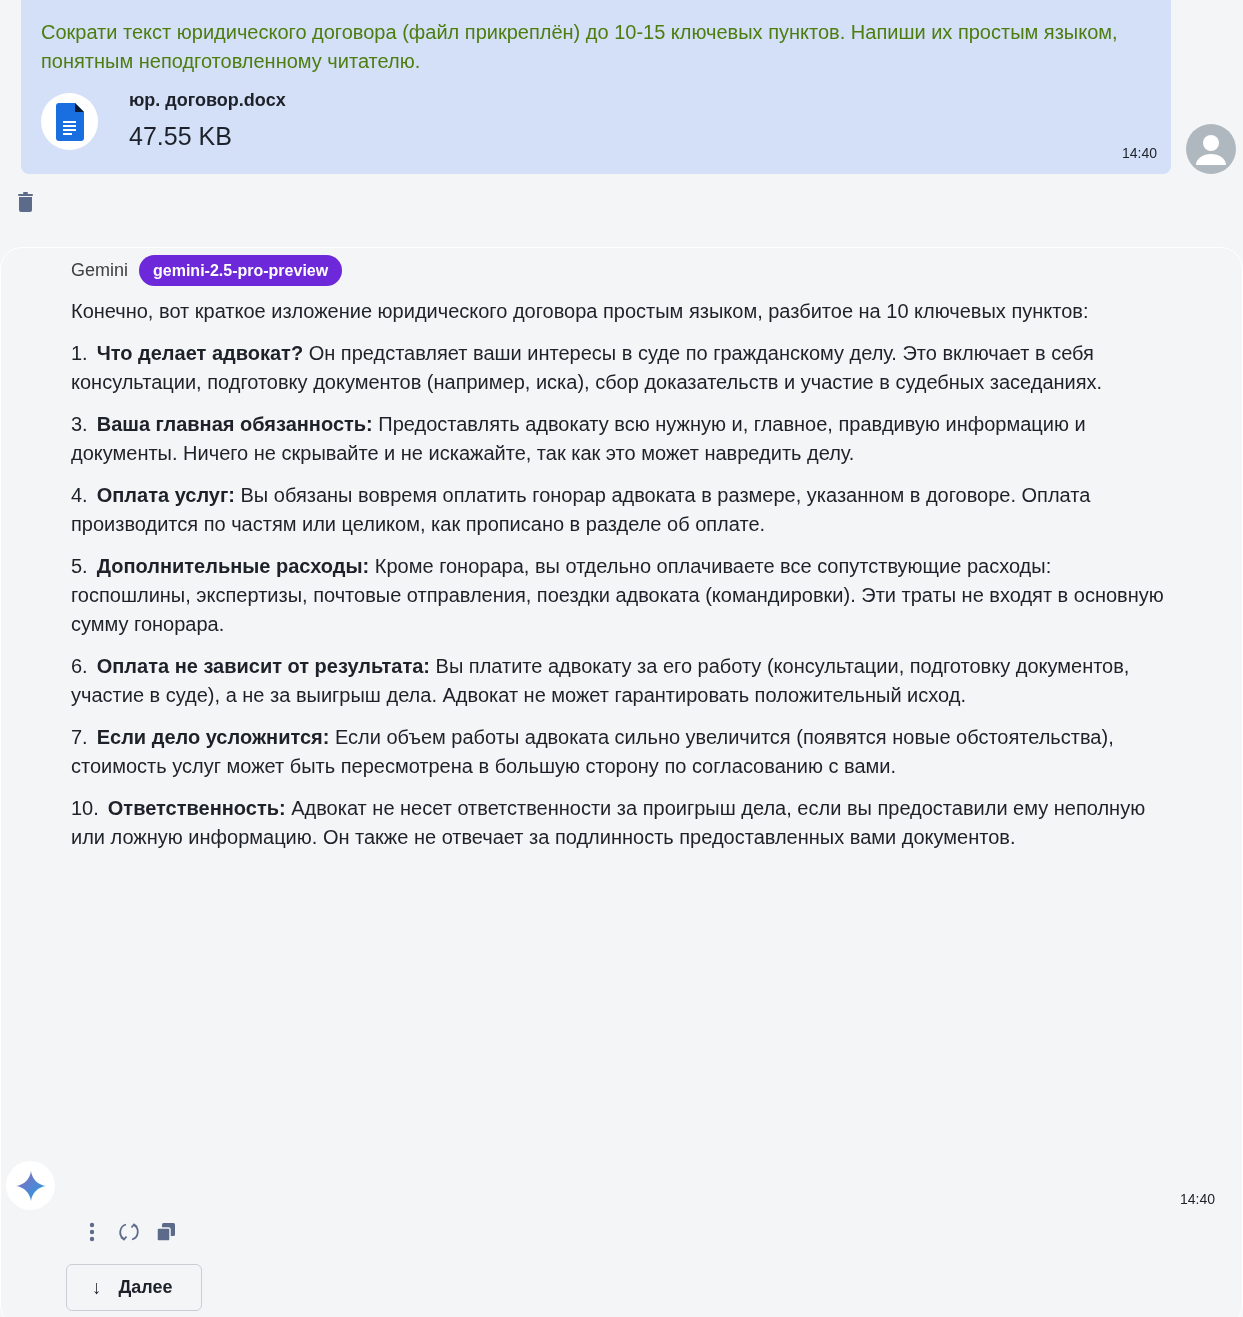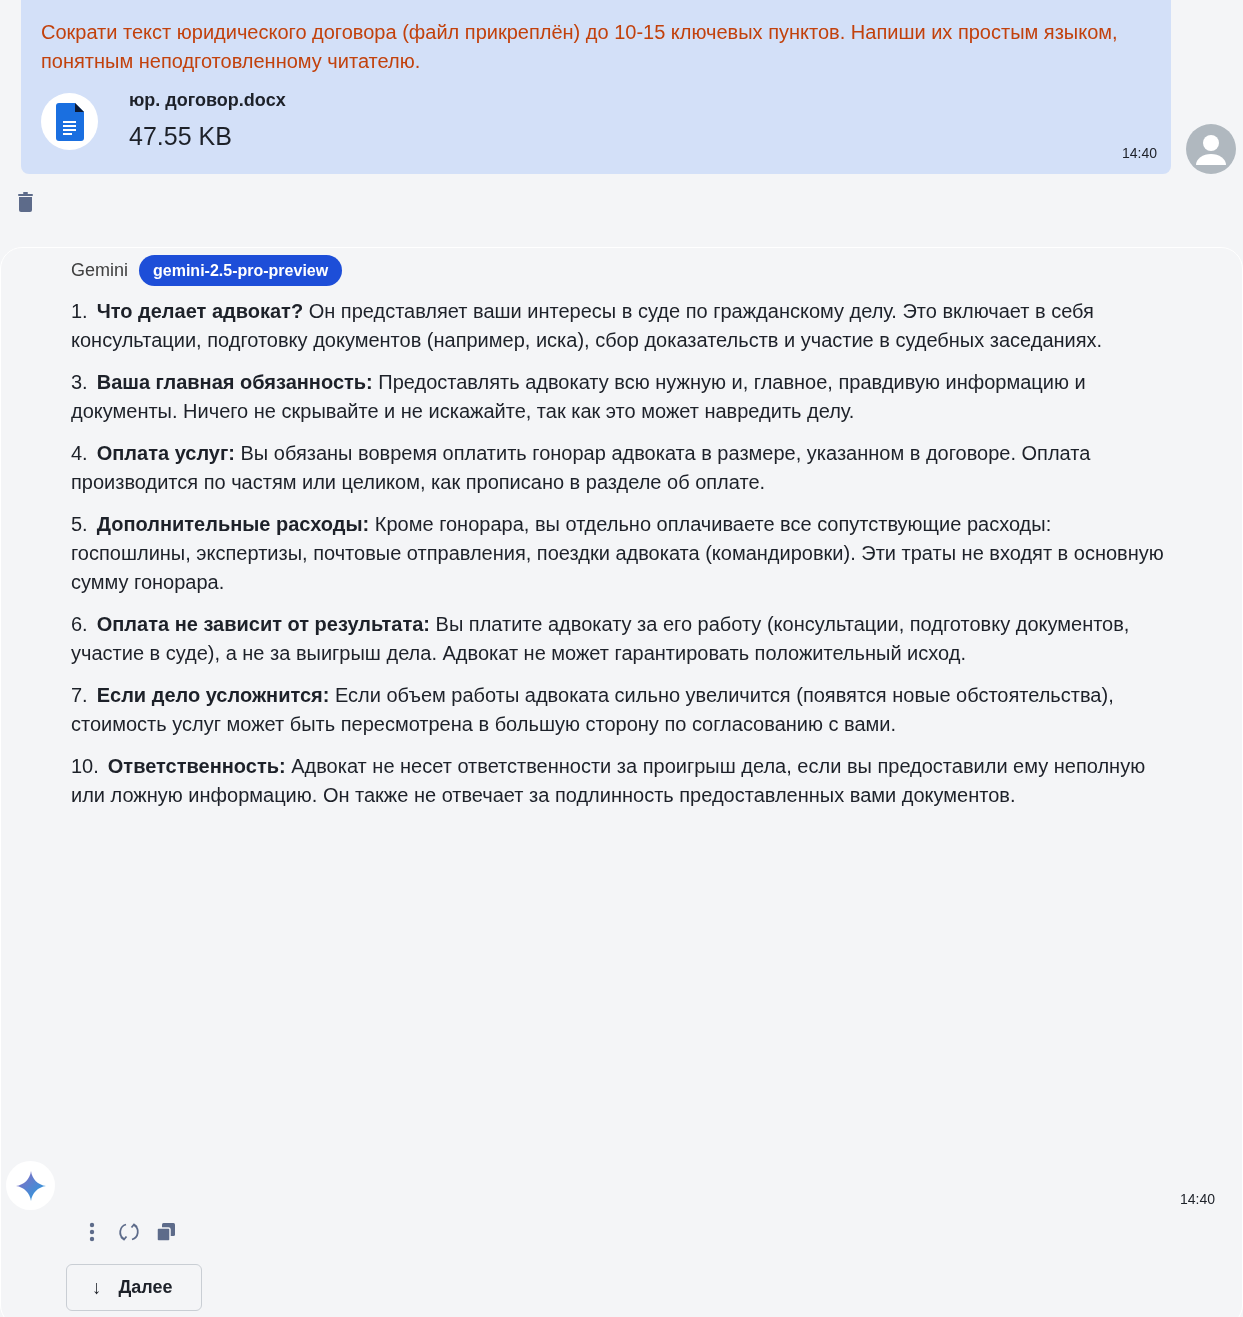--- a/index.html
+++ b/index.html
@@ -24,21 +24,21 @@
       border-radius: 0 0 8px 8px;
       border-top-right-radius: 0;
     }
     .user-text {
       position: absolute;
       left: 20px;
       top: 24px;
       width: 1100px;
       font-size: 20px;
       line-height: 29px;
-      color: #c2410c;
+      color: #4d7c0f;
     }
     .attachment {
       position: absolute;
       left: 20px;
       top: 96px;
       display: flex;
       align-items: flex-start;
     }
     .file-icon-circle {
       width: 57px; height: 57px;
@@ -100,21 +100,21 @@
       top: 255px;
       display: flex;
       align-items: center;
     }
     .sender-name {
       font-size: 18px;
       color: #404040;
     }
     .model-badge {
       margin-left: 11px;
-      background: #1d4ed8;
+      background: #6d28d9;
       color: #ffffff;
       font-weight: bold;
       font-size: 16px;
       padding: 0 14px;
       height: 31px;
       line-height: 31px;
       border-radius: 16px;
     }
     .answer {
       position: absolute;
@@ -220,20 +220,21 @@
 </div>
 
 <div class="assistant-panel"></div>
 
 <div class="assistant-header">
   <span class="sender-name">Gemini</span>
   <span class="model-badge">gemini-2.5-pro-preview</span>
 </div>
 
 <div class="answer">
+  <p class="intro">Конечно, вот краткое изложение юридического договора простым языком, разбитое на 10 ключевых пунктов:</p>
 
   <div class="item">
     <span class="num">1.</span><b>Что делает адвокат?</b><span> Он представляет ваши интересы в суде по гражданскому делу. Это включает в себя консультации, подготовку документов (например, иска), сбор доказательств и участие в судебных заседаниях.</span>
   </div>
   <div class="item">
     <span class="num">3.</span><b>Ваша главная обязанность:</b><span> Предоставлять адвокату всю нужную и, главное, правдивую информацию и документы. Ничего не скрывайте и не искажайте, так как это может навредить делу.</span>
   </div>
   <div class="item">
     <span class="num">4.</span><b>Оплата услуг:</b><span> Вы обязаны вовремя оплатить гонорар адвоката в размере, указанном в договоре. Оплата производится по частям или целиком, как прописано в разделе об оплате.</span>
   </div>

